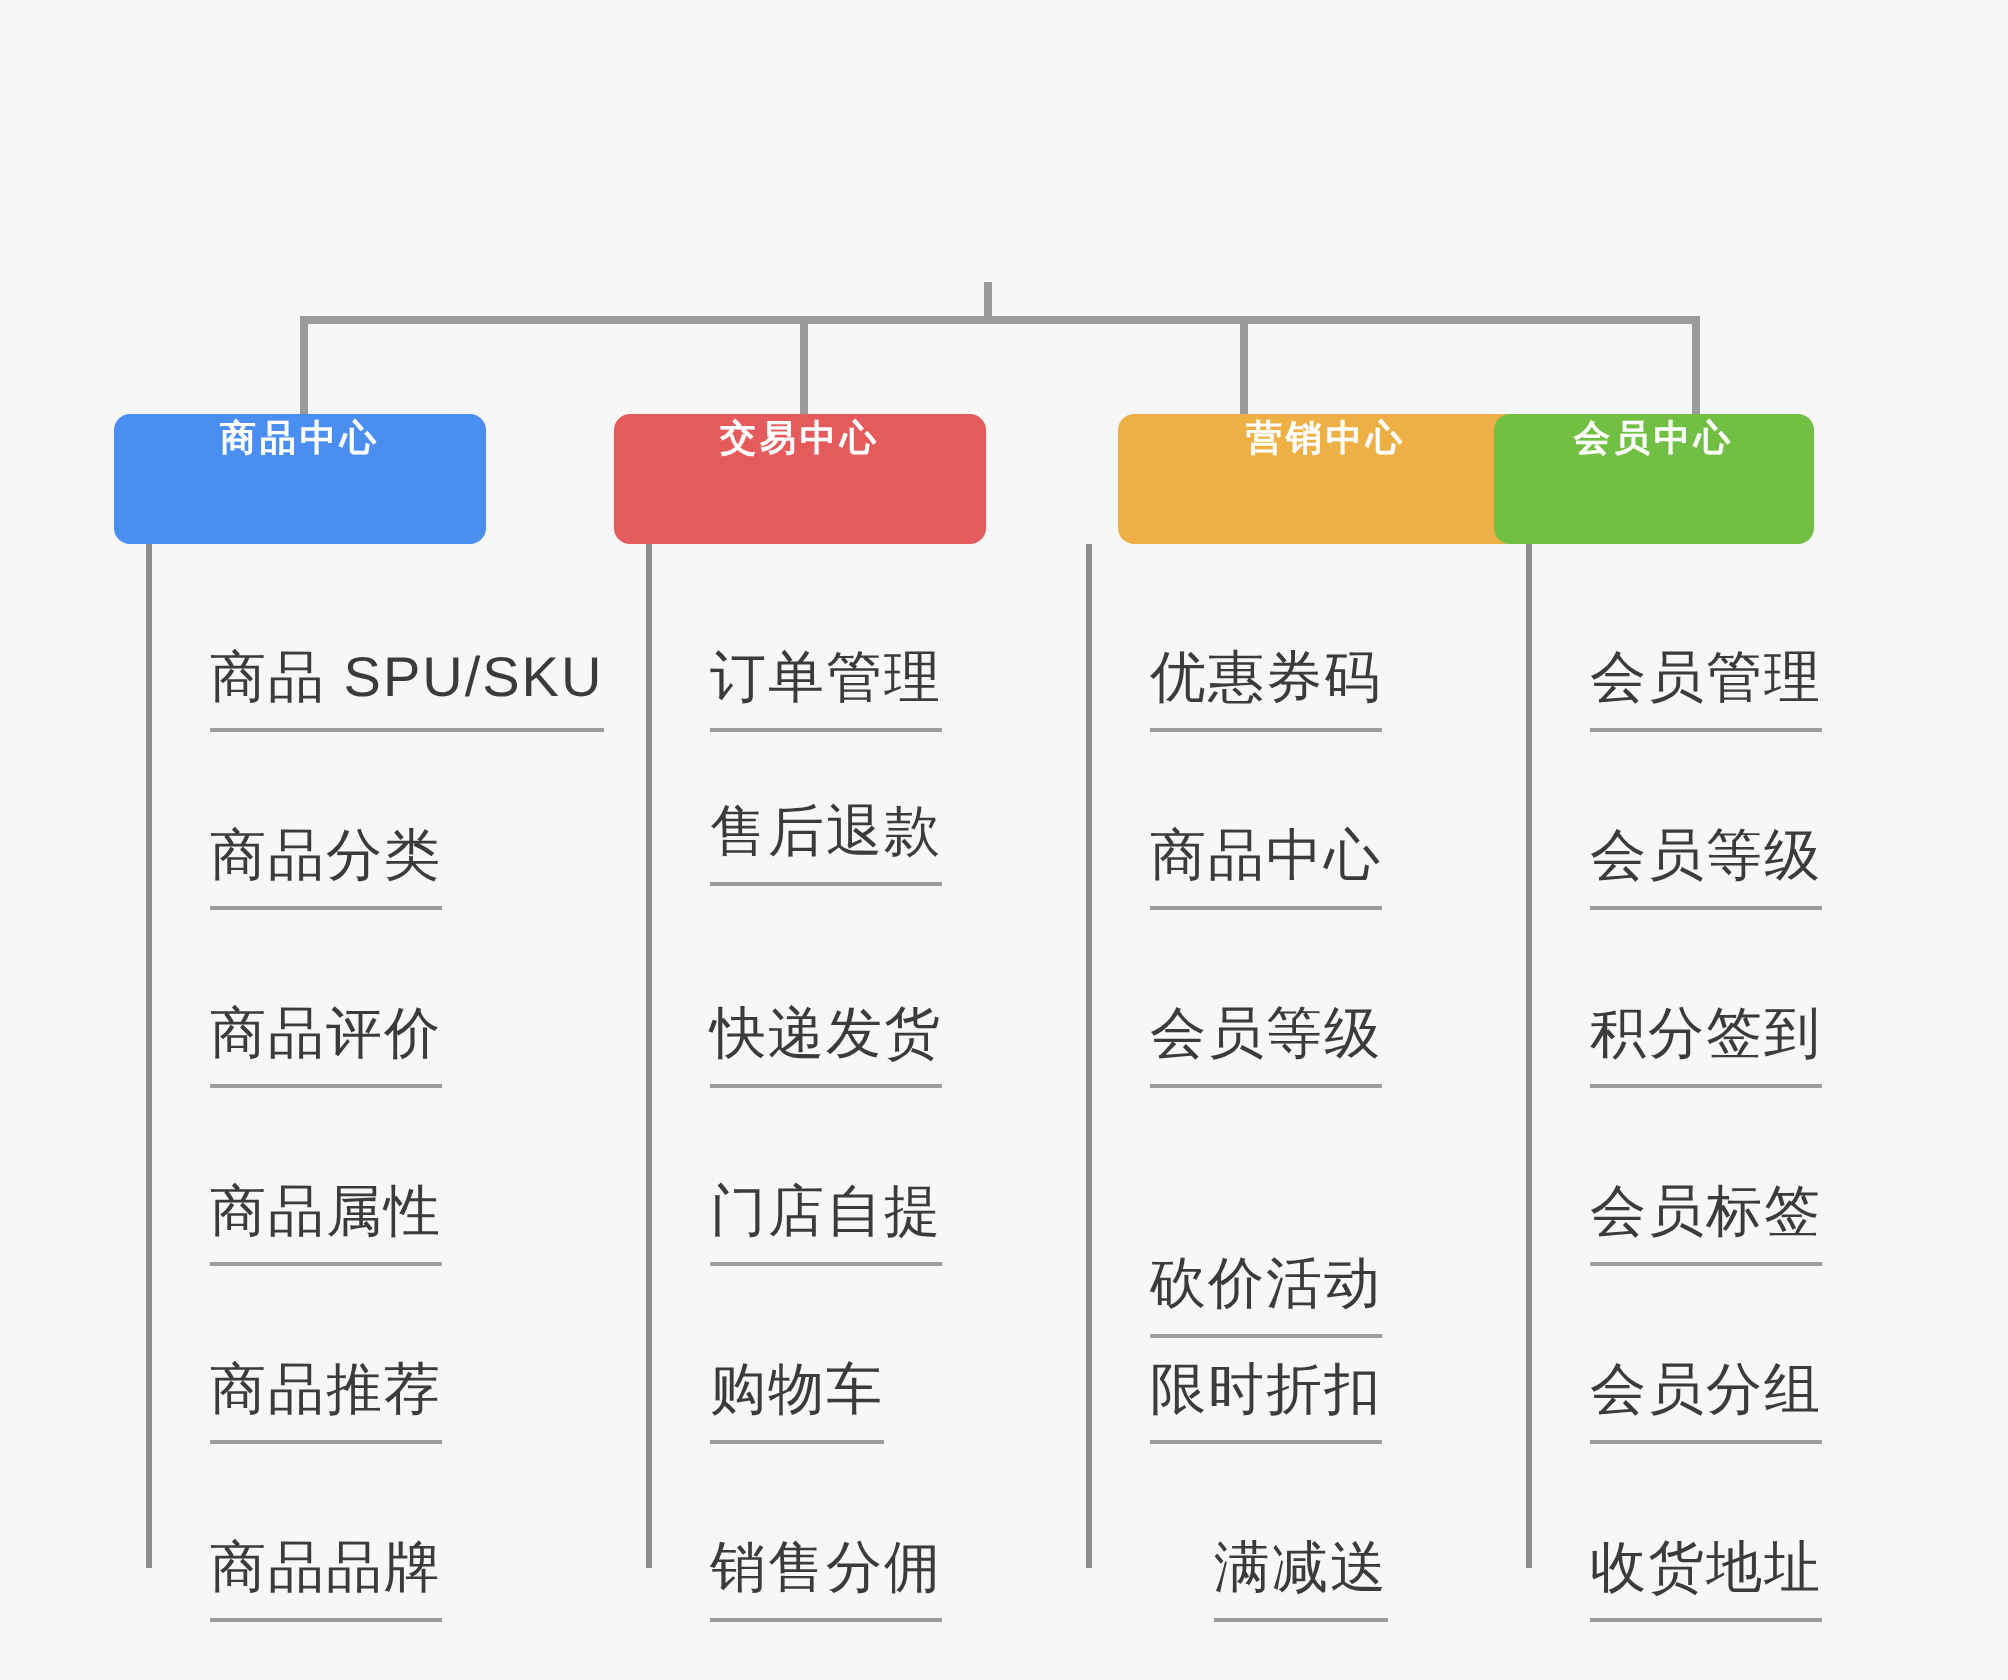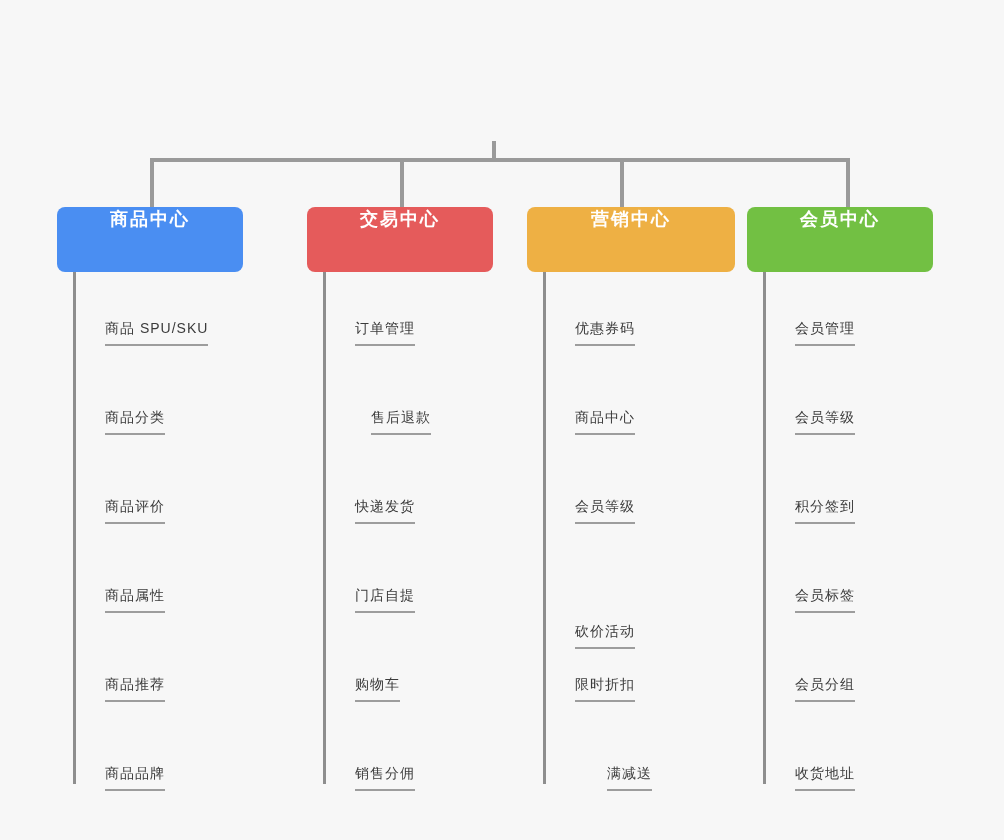--- a/index.html
+++ b/index.html
@@ -84,21 +84,21 @@
   }
   .leaf-list {
     position: absolute;
     left: 0;
     top: 65px;
   }
   .leaf {
     position: absolute;
     display: inline-block;
     white-space: nowrap;
-    font-size: 14px;
+    font-size: 28px;
     color: #3b3b3b;
     letter-spacing: 1px;
     padding-bottom: 6px;
     border-bottom: 2px solid #9d9d9d;
   }
 </style>
 </head>
 <body>
 
 <div id="canvas">
@@ -126,45 +126,45 @@
     </div>
   </div>
 
   <div class="column" style="left:307px; width:186px;">
     <div class="cat-header" style="width:186px; background:#e55b5b;">
       <span>交易中心</span>
     </div>
     <div class="cat-trunk" style="left:16px; top:65px; height:512px;"></div>
     <div class="leaf-list">
       <span class="leaf" style="left:48px; top:48px;">订单管理</span>
-      <span class="leaf" style="left:48px; top:137px;margin-left:16px;">售后退款</span>
+      <span class="leaf" style="left:48px; top:125px;">售后退款</span>
       <span class="leaf" style="left:48px; top:226px;">快递发货</span>
       <span class="leaf" style="left:48px; top:315px;">门店自提</span>
       <span class="leaf" style="left:48px; top:404px;">购物车</span>
       <span class="leaf" style="left:48px; top:493px;">销售分佣</span>
     </div>
   </div>
 
   <div class="column" style="left:527px; width:186px;">
-    <div class="cat-header" style="width:208px; background:#eeb044;">
+    <div class="cat-header" style="width:208px; background:#eeb044;margin-left:32px;">
       <span>营销中心</span>
     </div>
     <div class="cat-trunk" style="left:16px; top:65px; height:512px;"></div>
     <div class="leaf-list">
       <span class="leaf" style="left:48px; top:48px;text-align:right;">优惠券码</span>
       <span class="leaf" style="left:48px; top:137px;">商品中心</span>
       <span class="leaf" style="left:48px; top:226px;">会员等级</span>
       <span class="leaf" style="left:48px; top:315px;margin-top:36px;">砍价活动</span>
       <span class="leaf" style="left:48px; top:404px;">限时折扣</span>
       <span class="leaf" style="left:48px; top:493px;margin-left:32px;">满减送</span>
     </div>
   </div>
 
   <div class="column" style="left:747px; width:186px;">
-    <div class="cat-header" style="width:186px; background:#72c043;">
+    <div class="cat-header" style="width:160px; background:#72c043;">
       <span>会员中心</span>
     </div>
     <div class="cat-trunk" style="left:16px; top:65px; height:512px;"></div>
     <div class="leaf-list">
       <span class="leaf" style="left:48px; top:48px;">会员管理</span>
       <span class="leaf" style="left:48px; top:137px;">会员等级</span>
       <span class="leaf" style="left:48px; top:226px;">积分签到</span>
       <span class="leaf" style="left:48px; top:315px;">会员标签</span>
       <span class="leaf" style="left:48px; top:404px;">会员分组</span>
       <span class="leaf" style="left:48px; top:493px;">收货地址</span>

